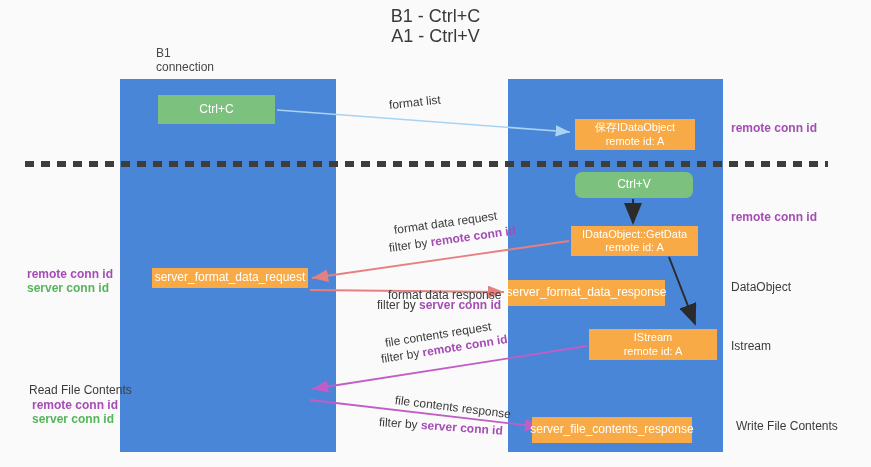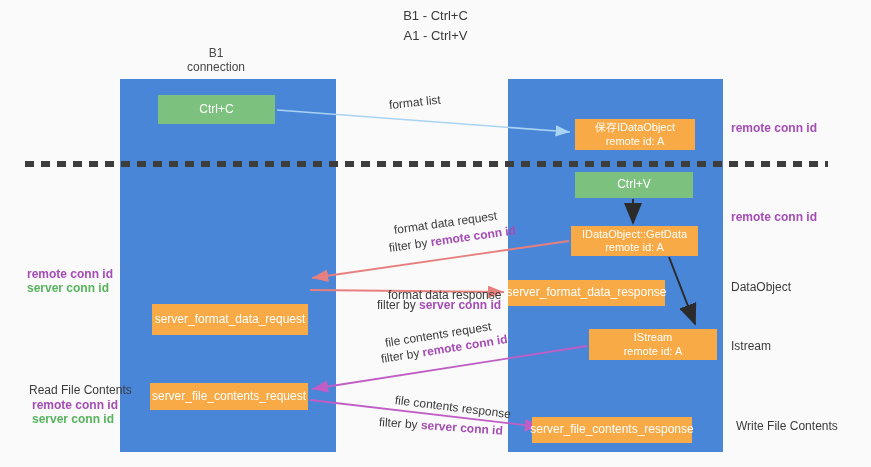--- a/index.html
+++ b/index.html
@@ -1,20 +1,20 @@
 <!DOCTYPE html>
 <html style="--bg: #fafafa; --ink: #3b3b3b; --lane: #4a86d8; --orange: #f7aa46; --green: #7cc17e; --lblue: #a9d3f2; --salmon: #e87f7f; --magenta: #c05ec6; --purple: #a54cb5; --tgreen: #56b45c; --dash: #3d3d3d;"><head>
 <meta charset="utf-8">
 <style>
   html,body{margin:0;padding:0;}
   body{font-family:"Liberation Sans","DejaVu Sans",sans-serif;background:#fafafa;}
   .canvas{position:relative;width:871px;height:467px;background:var(--bg);overflow:hidden;color:var(--ink);}
-  .title{position:absolute;top:6px;left:0;right:0;text-align:center;font-size:13px;line-height:20px;color:#3a3a3a;}
+  .title{position:absolute;top:6px;left:0;right:0;text-align:center;font-size:18px;line-height:20px;color:#3a3a3a;}
   .lane{position:absolute;top:79px;height:373px;background:var(--lane);}
-  .lane-header{position:absolute;top:46px;width:120px;text-align:center;font-size:12px;line-height:14px;color:#474747;}
+  .lane-header{position:absolute;top:46px;width:120px;font-size:12px;line-height:14px;color:#474747;}
   .dashes{position:absolute;left:25px;top:161px;width:803px;height:6px;
           background:repeating-linear-gradient(90deg,var(--dash) 0 9px,transparent 9px 16px);}
   .box{position:absolute;background:var(--orange);color:#fff;display:flex;flex-direction:column;
        align-items:center;justify-content:center;text-align:right;font-size:12px;line-height:13.5px;white-space:nowrap;}
   .box.two{font-size:11px;}
   .box.green{background:var(--green);}
   .flbl{position:absolute;font-size:12px;line-height:14px;color:#3b3b3b;white-space:nowrap;transform-origin:left center;}
   .purple{color:var(--purple);font-weight:bold;}
   .tgreen{color:var(--tgreen);font-weight:bold;}
   .overlay{position:absolute;left:0;top:0;pointer-events:none;}
@@ -73,45 +73,42 @@
 
   <div class="box green" style="left:158px;top:95px;width:117px;height:29px;">
     <div>Ctrl+C</div>
   </div>
 
   <div class="box two" style="left:575px;top:119px;width:120px;height:31px;">
     <div>保存IDataObject</div>
     <div>remote id: A</div>
   </div>
 
-  <div class="box green" style="left:575px;top:172px;width:118px;height:26px;">
+  <div class="box green" style="left:575px;top:172px;width:118px;height:26px;border-radius:7px;">
     <div>Ctrl+V</div>
   </div>
 
   <div class="box two" style="left:571px;top:226px;width:127px;height:30px;">
     <div>IDataObject::GetData</div>
     <div>remote id: A</div>
   </div>
 
-  <div class="box" style="left:152px;top:268px;width:156px;height:31px;margin-top:36px;">
+  <div class="box" style="left:152px;top:268px;width:156px;height:20px;">
     <div>server_format_data_request</div>
   </div>
 
   <div class="box" style="left:508px;top:280px;width:157px;height:26px;">
     <div>server_format_data_response</div>
   </div>
 
   <div class="box two" style="left:589px;top:329px;width:128px;height:31px;">
     <div>IStream</div>
     <div>remote id: A</div>
   </div>
 
-  <div class="box" style="left:150px;top:383px;width:158px;height:27px;">
-    <div>server_file_contents_request</div>
-  </div>
 
   <div class="box" style="left:532px;top:417px;width:160px;height:26px;">
     <div>server_file_contents_response</div>
   </div>
 
   <div class="flbl" style="left:389px;top:98px;transform:rotate(-6deg);">format list</div>
 
   <div class="flbl" style="left:394px;top:223px;transform:rotate(-8deg);">format data request</div>
   <div class="flbl" style="left:389px;top:241px;transform:rotate(-8deg);">
     <span>filter by </span><b class="purple">remote conn id</b>

